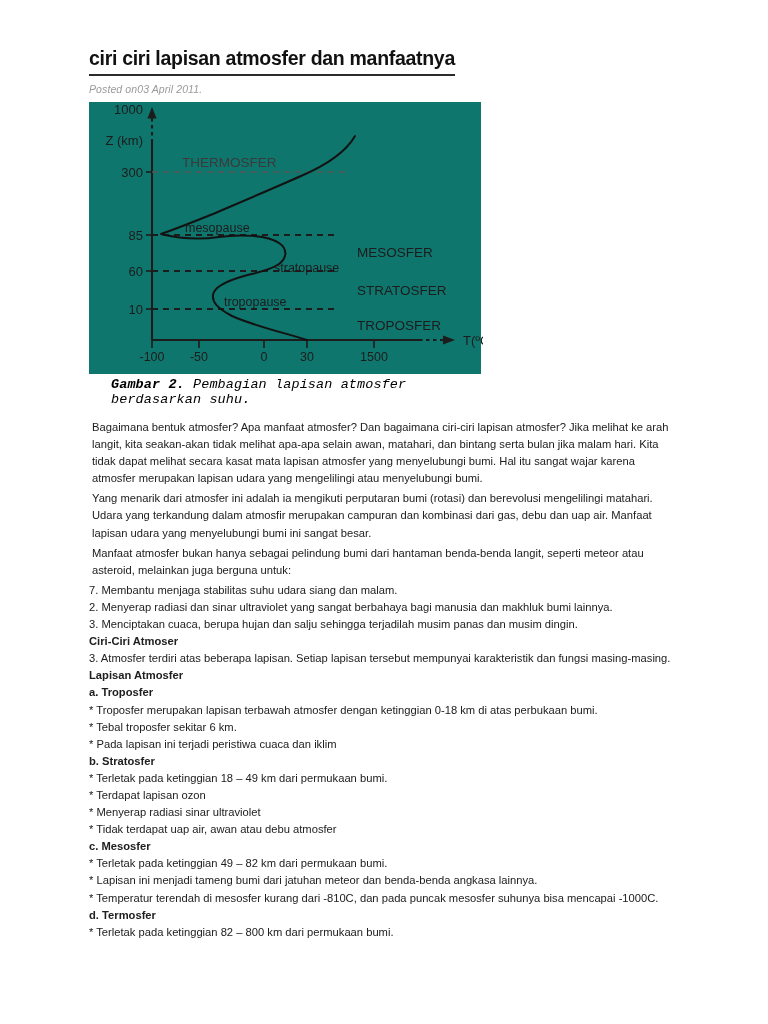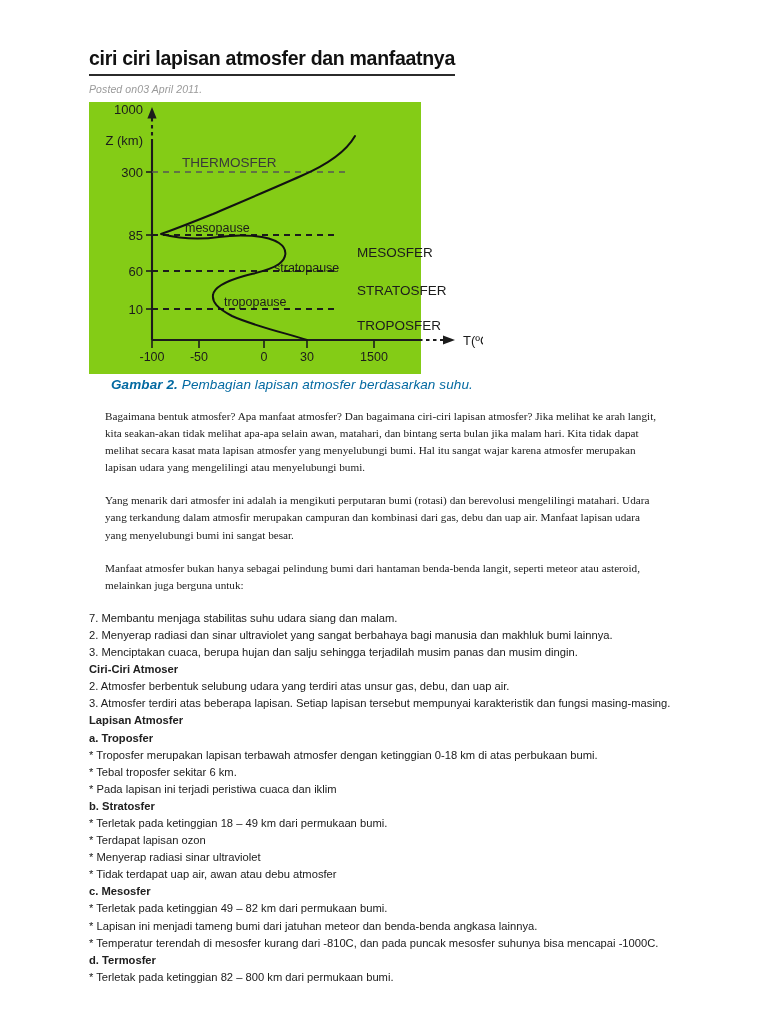--- a/index.html
+++ b/index.html
@@ -49,29 +49,29 @@
   }
   .post-meta .meta-date { color: #9a9a9a; }
 
   
   .figure-wrap {
     margin-top: 7px;
     width: 394px;
   }
   .figure-panel {
     position: relative;
-    width: 332px;
+    width: 392px;
     height: 272px;
-    background: #84cc16;
+    background: #0f766e;
   }
   .figure-caption {
-    font-family: Liberation Sans, sans-serif;
+    font-family: Liberation Mono, monospace;
     font-size: 13.5px;
     font-style: italic;
-    color: #0369a1;
+    color: #000000;
     margin-top: 3px;
     padding-left: 22px;
     letter-spacing: 0.1px;
   }
   .figure-caption .cap-strong {
     font-weight: bold;
     font-style: italic;
   }
   .chart-svg { display: block; }
 
@@ -80,21 +80,21 @@
     margin-top: 12px;
     font-size: 11.2px;
     line-height: 17.1px;
     color: #202020;
   }
   .body-copy p {
     margin: 0;
     padding: 0;
     text-align: left;
   }
-  .body-copy p.tight { margin: 16px; font-family: Liberation Serif, serif; }
+  .body-copy p.tight { margin: 3px; }
   .body-copy .sub-head {
     font-weight: bold;
     margin: 0;
   }
   .body-copy .list-line {
     margin: 0;
   }
 </style>
 </head>
 <body>
@@ -182,21 +182,20 @@
     </div>
 
     <div class="body-copy" id="body-copy">
         <p class="tight">Bagaimana bentuk atmosfer? Apa manfaat atmosfer? Dan bagaimana ciri-ciri lapisan atmosfer? Jika melihat ke arah langit, kita seakan-akan tidak melihat apa-apa selain awan, matahari, dan bintang serta bulan jika malam hari. Kita tidak dapat melihat secara kasat mata lapisan atmosfer yang menyelubungi bumi. Hal itu sangat wajar karena atmosfer merupakan lapisan udara yang mengelilingi atau menyelubungi bumi.</p>
         <p class="tight">Yang menarik dari atmosfer ini adalah ia mengikuti perputaran bumi (rotasi) dan berevolusi mengelilingi matahari. Udara yang terkandung dalam atmosfir merupakan campuran dan kombinasi dari gas, debu dan uap air. Manfaat lapisan udara yang menyelubungi bumi ini sangat besar.</p>
         <p class="tight">Manfaat atmosfer bukan hanya sebagai pelindung bumi dari hantaman benda-benda langit, seperti meteor atau asteroid, melainkan juga berguna untuk:</p>
         <p class="list-line">7. Membantu menjaga stabilitas suhu udara siang dan malam.</p>
         <p class="list-line">2. Menyerap radiasi dan sinar ultraviolet yang sangat berbahaya bagi manusia dan makhluk bumi lainnya.</p>
         <p class="list-line">3. Menciptakan cuaca, berupa hujan dan salju sehingga terjadilah musim panas dan musim dingin.</p>
         <p class="sub-head">Ciri-Ciri Atmoser</p>
-        <p class="list-line">2. Atmosfer berbentuk selubung udara yang terdiri atas unsur gas, debu, dan uap air.</p>
         <p class="list-line">3. Atmosfer terdiri atas beberapa lapisan. Setiap lapisan tersebut mempunyai karakteristik dan fungsi masing-masing.</p>
         <p class="sub-head">Lapisan Atmosfer</p>
         <p class="sub-head">a. Troposfer</p>
         <p class="list-line">* Troposfer merupakan lapisan terbawah atmosfer dengan ketinggian 0-18 km di atas perbukaan bumi.</p>
         <p class="list-line">* Tebal troposfer sekitar 6 km.</p>
         <p class="list-line">* Pada lapisan ini terjadi peristiwa cuaca dan iklim</p>
         <p class="sub-head">b. Stratosfer</p>
         <p class="list-line">* Terletak pada ketinggian 18 – 49 km dari permukaan bumi.</p>
         <p class="list-line">* Terdapat lapisan ozon</p>
         <p class="list-line">* Menyerap radiasi sinar ultraviolet</p>

